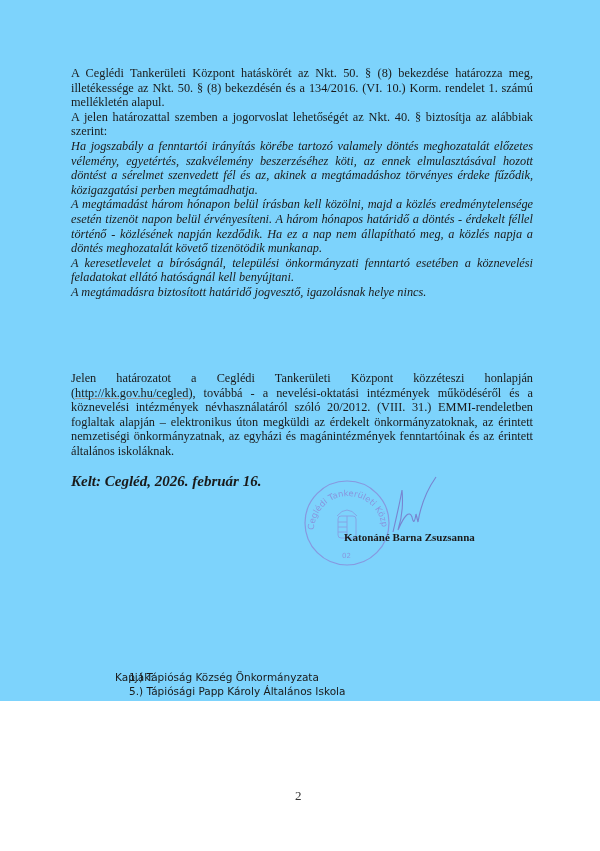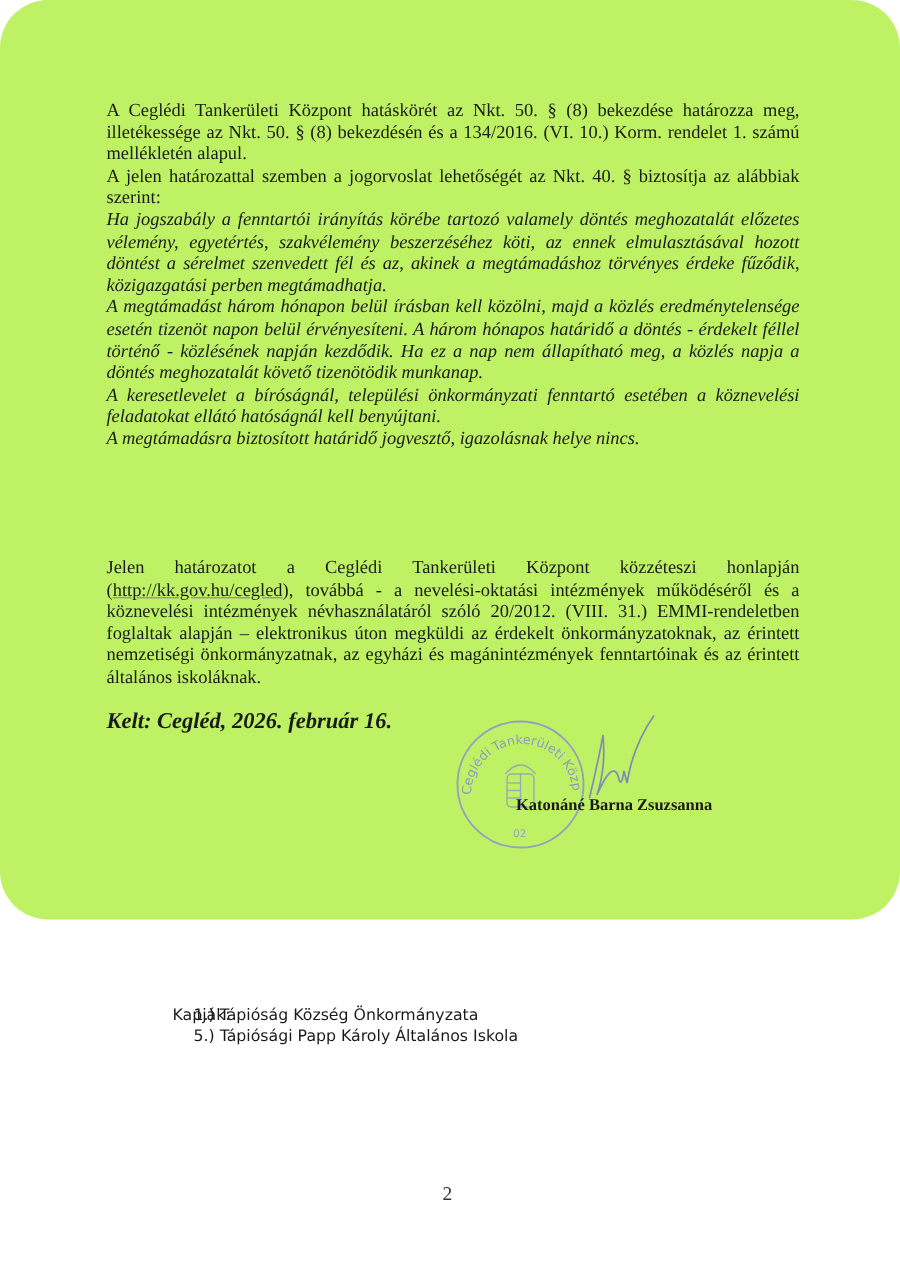--- a/index.html
+++ b/index.html
@@ -1,17 +1,17 @@
 <!DOCTYPE html>
 <html><head>
 <meta charset="utf-8">
 <style>
   html, body { margin: 0; padding: 0; background: #ffffff; }
   body { width: 600px; height: 851px; position: relative; overflow: hidden; }
-  .page { position: absolute; left: 0; top: 0; width: 600px; height: 613px; background: #bef264; border-radius: 32px; }
+  .page { position: absolute; left: 0; top: 0; width: 600px; height: 701px; background: #7dd3fc; }
   .text {
     position: absolute; left: 71px; width: 462px;
     font-family: "Liberation Serif", serif; font-size: 12.3px; line-height: 14.6px;
     color: #1a1a1a; text-align: justify;
   }
   .text p { margin: 0; }
   .it { font-style: italic; }
   .block1 { top: 66px; }
   .block2 { top: 314px; }
   .block3 { top: 371px; }

